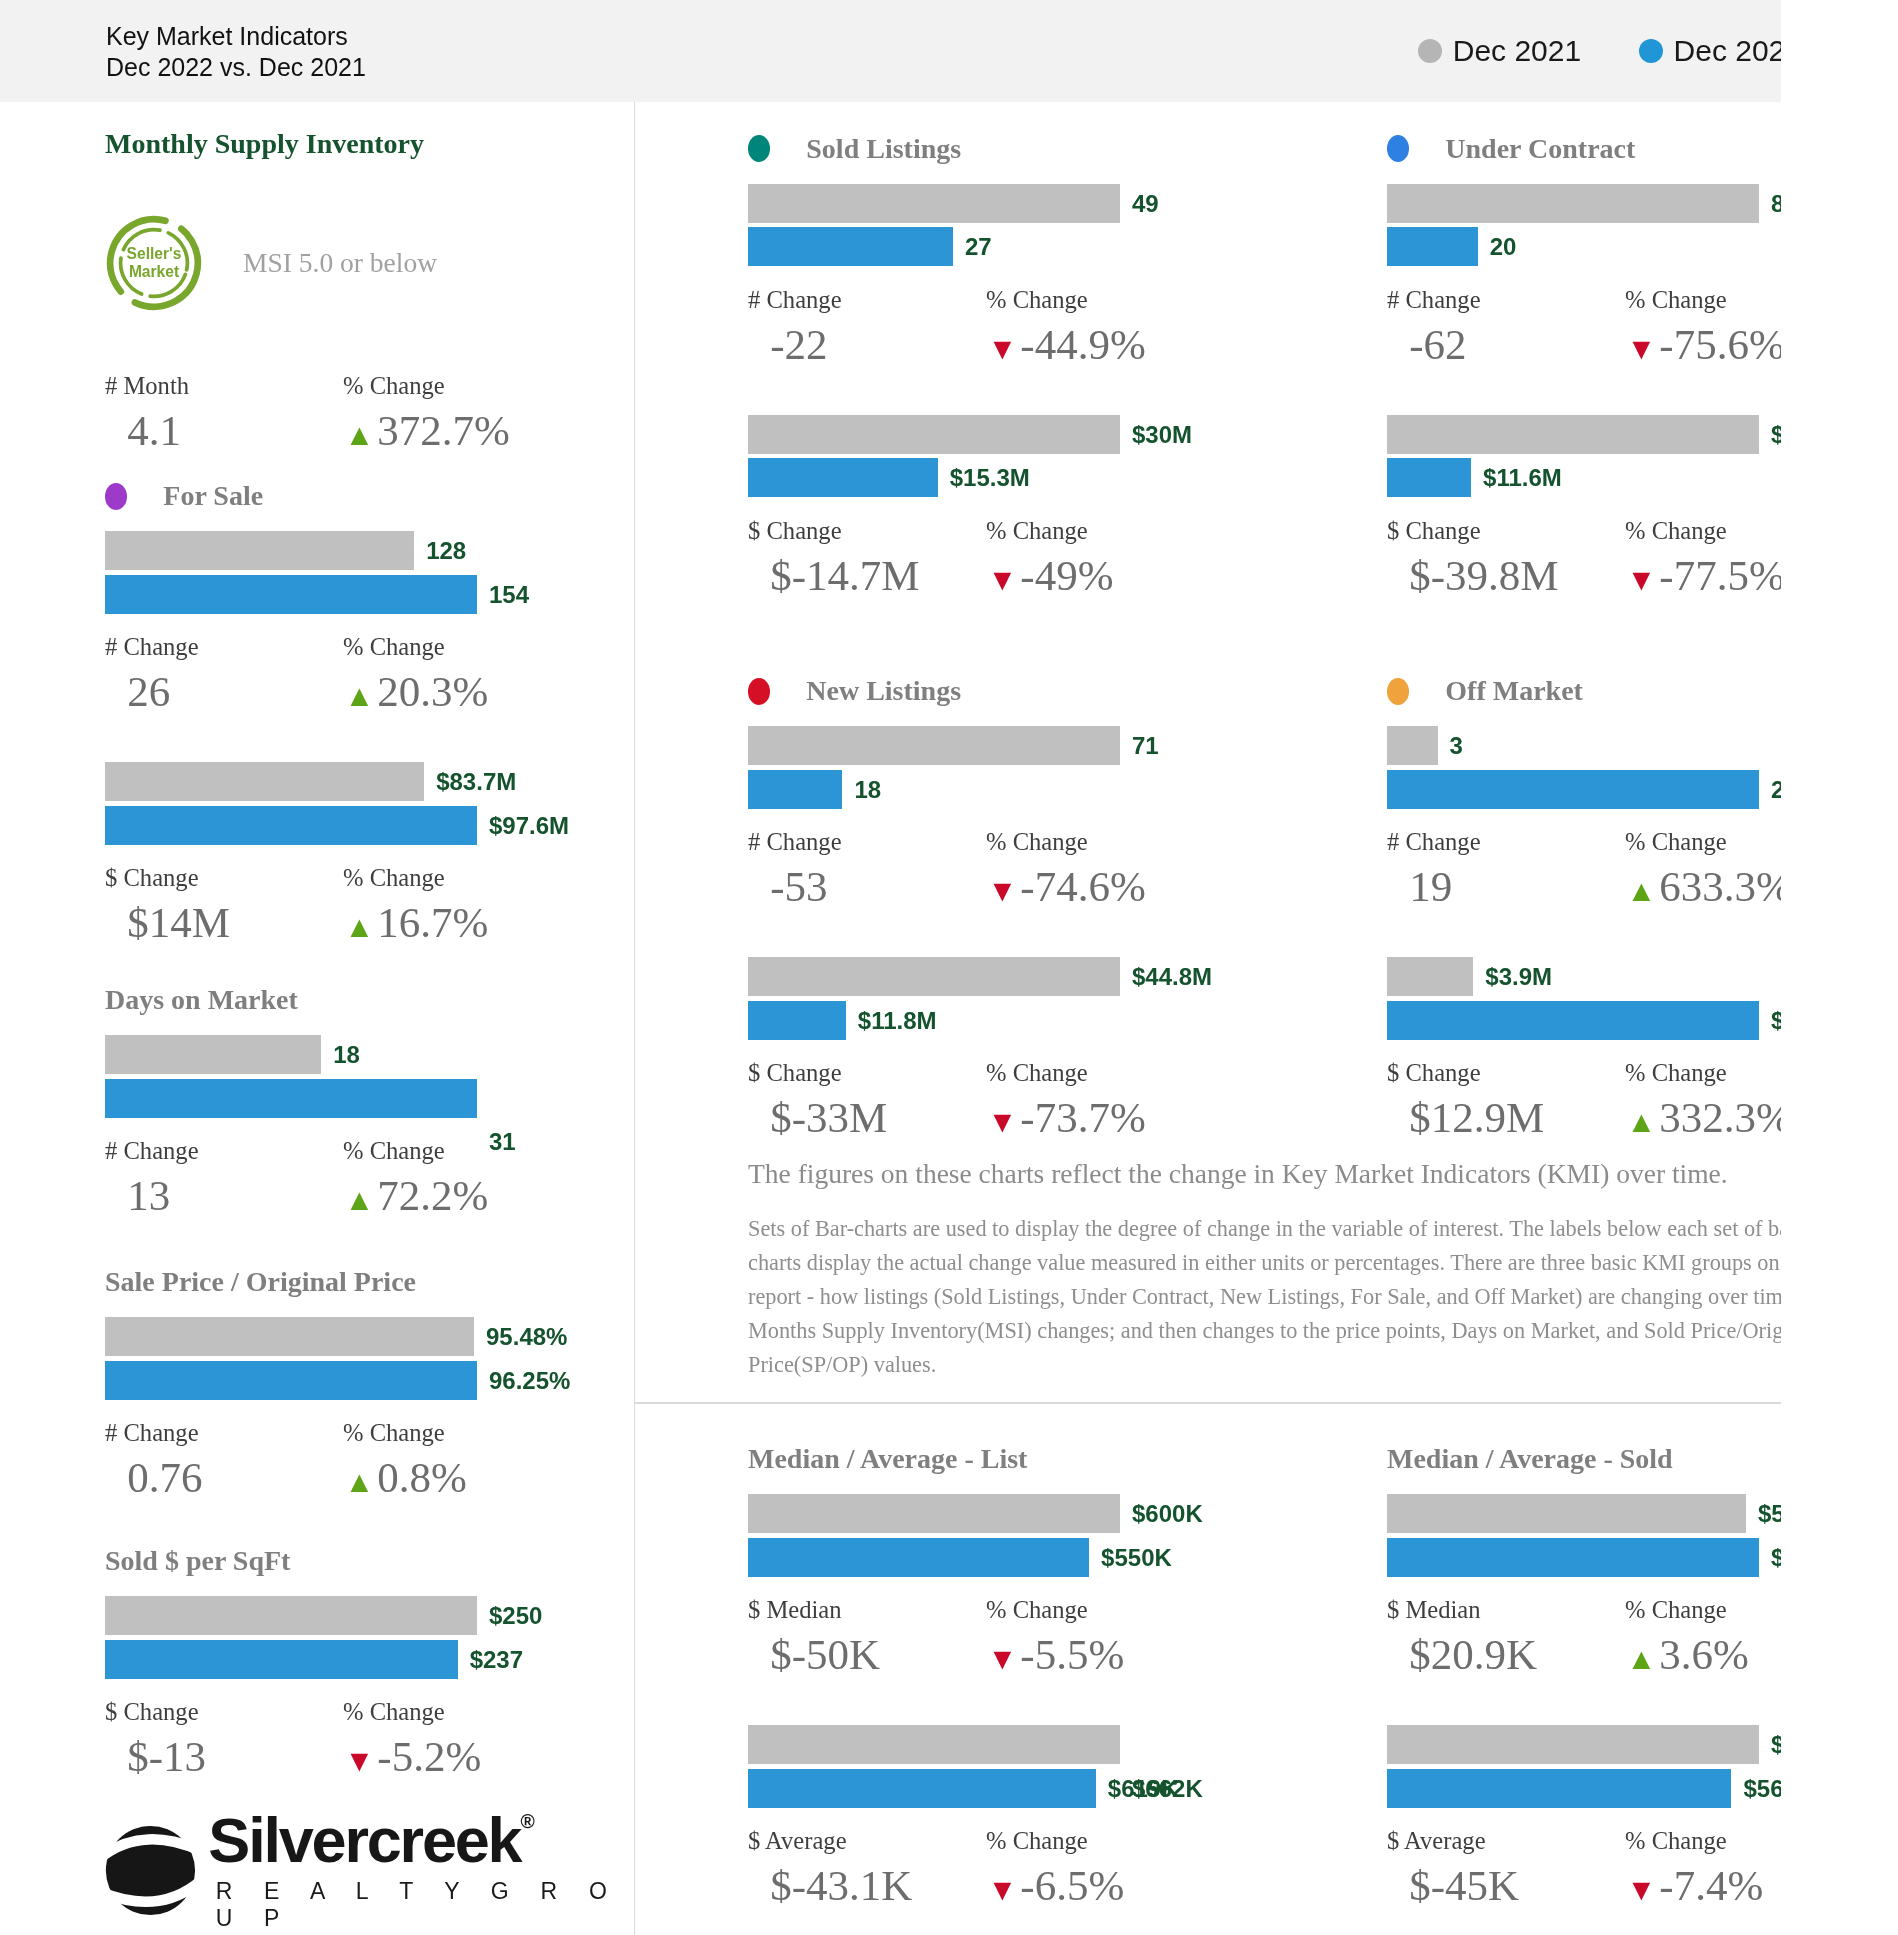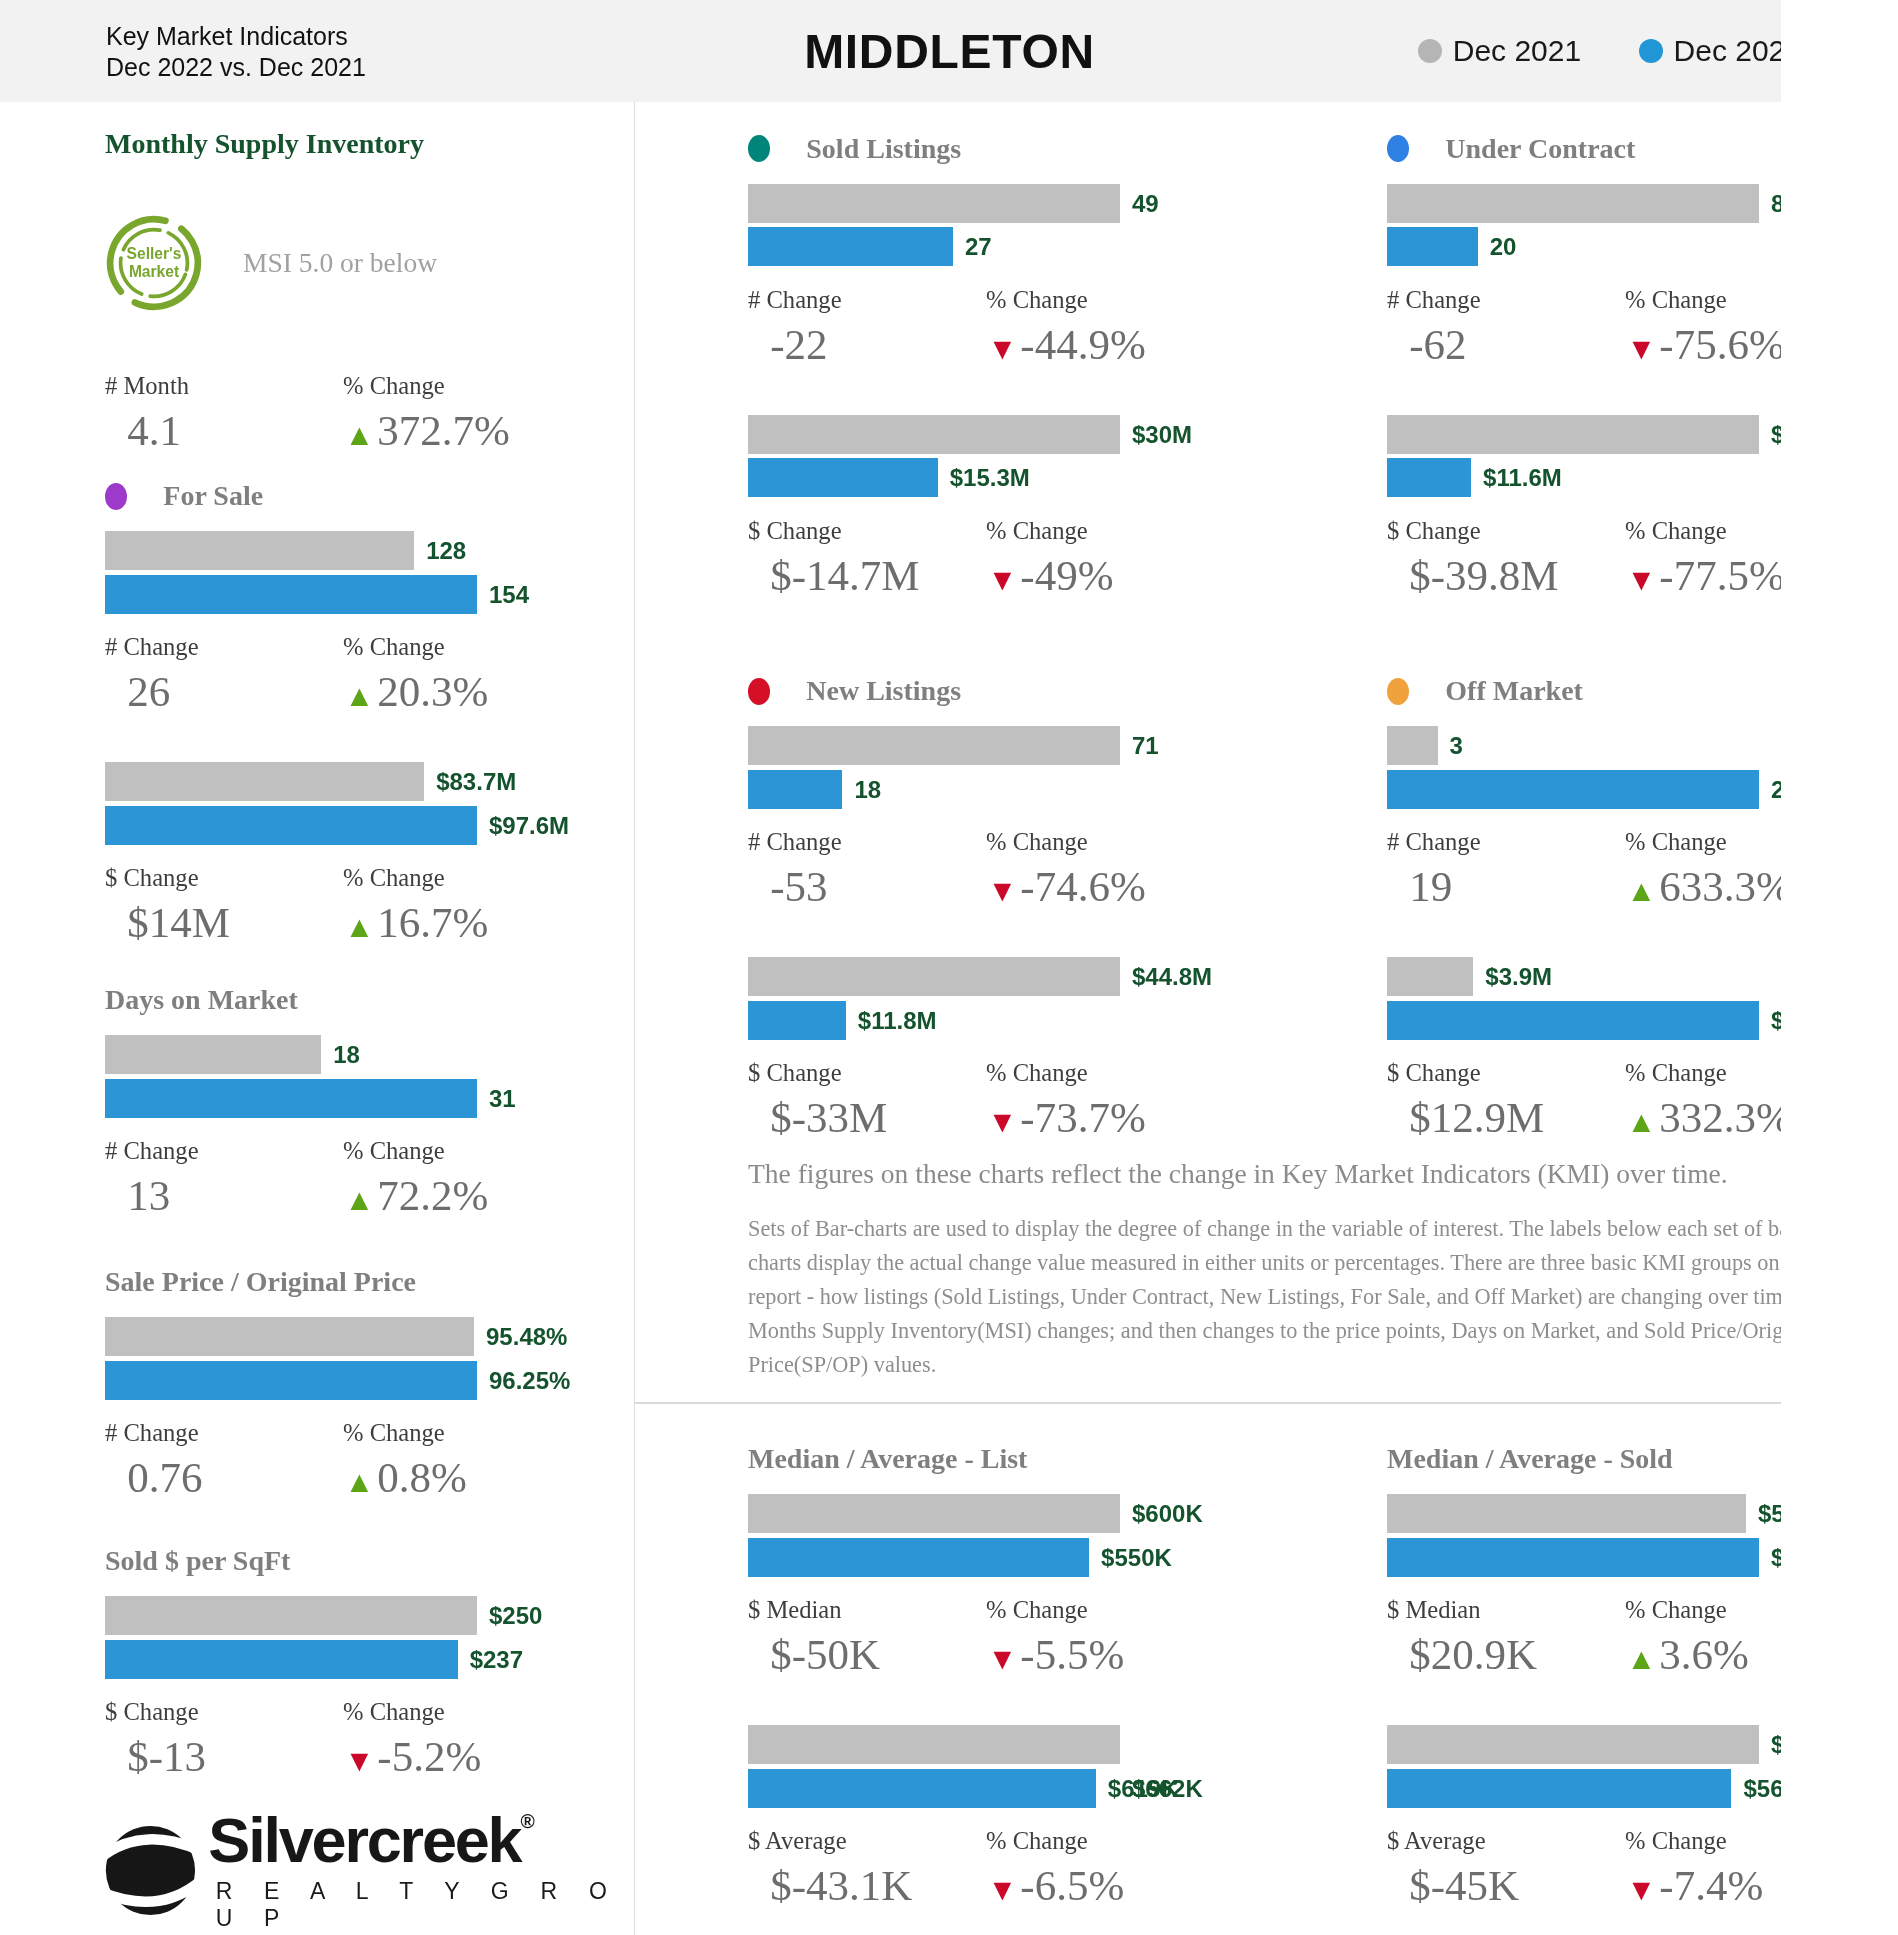--- a/index.html
+++ b/index.html
@@ -72,21 +72,20 @@
 </head>
 <body>
 
 <div class="page">
 
   <div class="hdr">
     <div class="rtitle">
       <div>Key Market Indicators</div>
       <div>Dec 2022 vs. Dec 2021</div>
     </div>
-    <div class="market">MIDDLETON</div>
     <div class="legend">
       <div class="litem">
         <span class="ldot gray"></span>
         <span>Dec 2021</span>
       </div>
       <div class="litem">
         <span class="ldot blue"></span>
         <span>Dec 2022</span>
       </div>
     </div>
@@ -167,21 +166,21 @@
     <section class="kmi s-dom">
       <h3>
           <span>Days on Market</span>
         </h3>
       <div class="bar">
           <div class="fill gray" style="width: 58.1%;"></div>
           <span class="bar-label" style="left: calc(58.1% + 12px);">18</span>
         </div>
       <div class="bar">
           <div class="fill blue" style="width: 100%;"></div>
-          <span class="bar-label" style="left: calc(100% + 12px);">31</span>
+          <span class="bar-label" style="left: calc(100% + 12px); margin-top: 43px;">31</span>
         </div>
       <div class="stats">
         <div class="stat">
             <div class="slabel"># Change</div>
             <div class="sval"><span>13</span></div>
           </div>
         <div class="stat">
             <div class="slabel">% Change</div>
             <div class="sval"><span class="tri up">▲</span><span>72.2%</span></div>
           </div>

